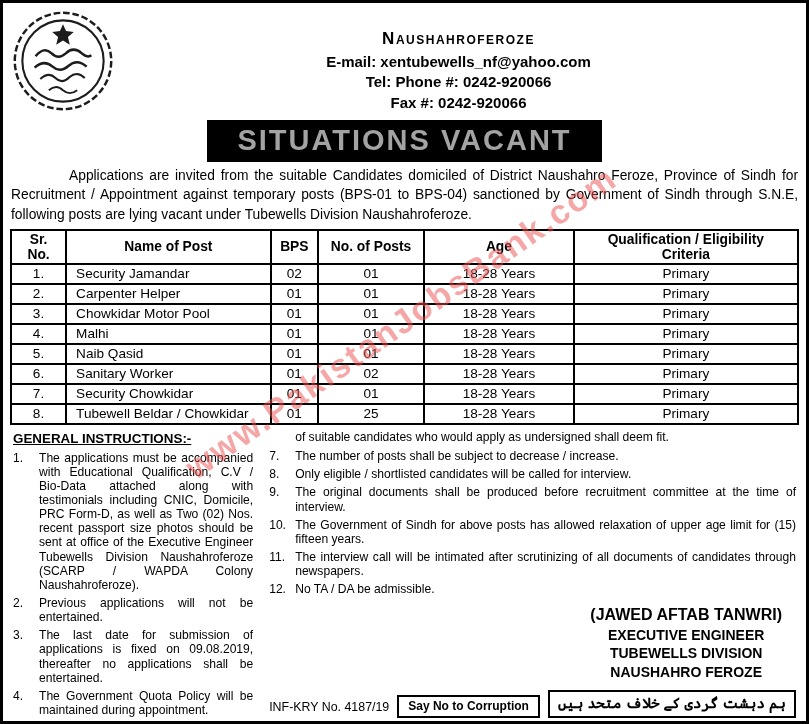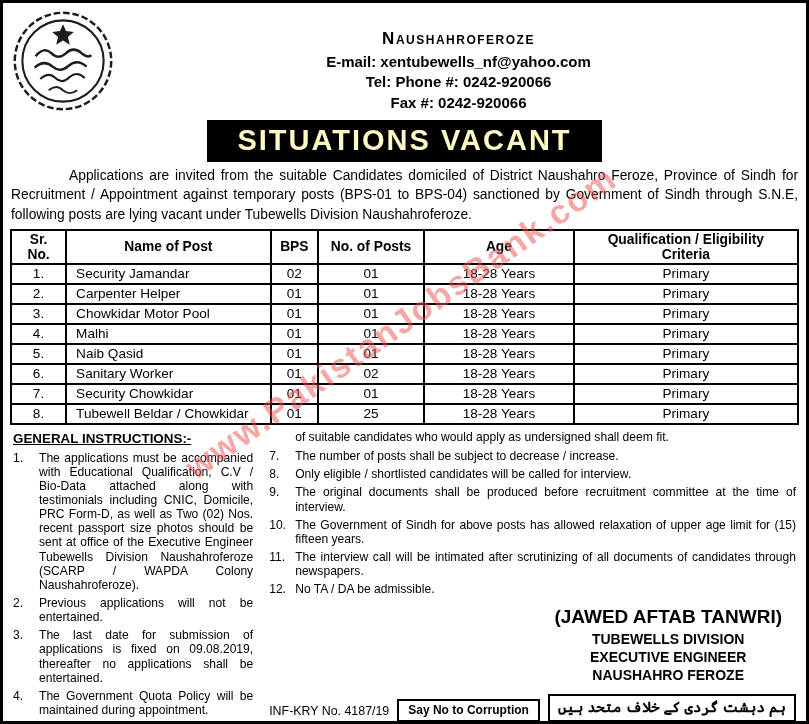--- a/index.html
+++ b/index.html
@@ -29,21 +29,21 @@
   .subtitle {
     font-weight: bold; font-size: 17px;
     font-variant: small-caps; letter-spacing: 1.5px;
     margin-top: 20px;
   }
   .contact { font-weight: bold; font-size: 15px; line-height: 1.35; margin-top: 3px; }
   
   .banner {
     width: max-content;
     margin: 5px auto 4px;
-    background: #000; color: #fef9c3;
+    background: #000; color: #a3a3a3;
     font-weight: bold; font-size: 29px; letter-spacing: 2px;
     padding: 4px 30px 5px;
     text-align: center;
   }
   
   .intro {
     margin: 2px 8px 0;
     font-size: 13.8px;
     line-height: 1.4;
     text-align: justify;
@@ -77,21 +77,21 @@
   .item .t { flex: 1; }
   .cont { margin: 0 0 5px 26px; }
   
   .signature {
     width: max-content;
     margin: 9px 14px 0 auto;
     text-align: center;
     font-weight: bold;
     font-size: 14px; line-height: 1.3;
   }
-  .sig-name { font-size: 19px; }
+  .sig-name { font-size: 16px; }
   
   .footer-row { display: flex; align-items: flex-end; gap: 8px; margin-top: 9px; }
   .inf-no { font-size: 12.4px; white-space: nowrap; padding-bottom: 3px; }
   .slogan-box {
     border: 2px solid #000;
     font-weight: bold; font-size: 12px;
     padding: 2px 9px 3px;
     white-space: nowrap;
   }
   .urdu-box {
@@ -280,22 +280,22 @@
         <span class="n">11.</span>
         <span class="t">The interview call will be intimated after scrutinizing of all documents of candidates through newspapers.</span>
       </div>
       <div class="item">
         <span class="n">12.</span>
         <span class="t">No TA / DA be admissible.</span>
       </div>
 
       <div class="signature">
         <div class="sig-name">(JAWED AFTAB TANWRI)</div>
+        <div>EXECUTIVE ENGINEER</div>
         <div>TUBEWELLS DIVISION</div>
-        <div>EXECUTIVE ENGINEER</div>
         <div>NAUSHAHRO FEROZE</div>
       </div>
 
       <div class="footer-row">
         <div class="inf-no">INF-KRY No. 4187/19</div>
         <div class="slogan-box">Say No to Corruption</div>
         <div class="urdu-box">ہم دہشت گردی کے خلاف متحد ہیں</div>
       </div>
     </div>
 

